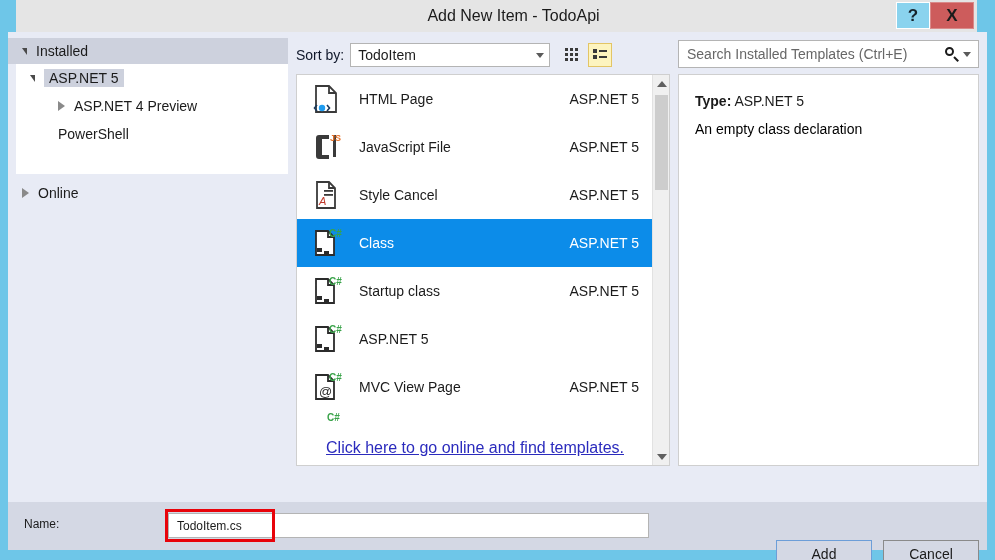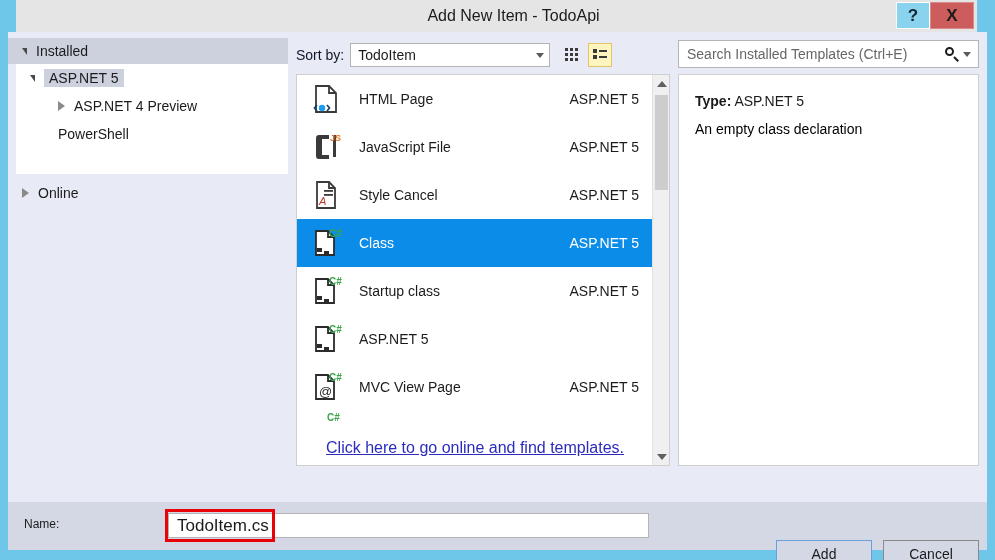--- a/index.html
+++ b/index.html
@@ -401,21 +401,21 @@
   }
   .name-input {
     position: absolute;
     left: 160px; top: 11px;
     width: 481px;
     height: 25px;
     background: #ffffff;
     border: 1px solid #b4b4b4;
     box-sizing: border-box;
     font-family: "Liberation Sans", sans-serif;
-    font-size: 17px;
+    font-size: 12px;
     color: #1b1b1b;
     padding-left: 8px;
     outline: none;
   }
   .redbox {
     position: absolute;
     left: 157px;
     top: 7px;
     width: 110px;
     height: 33px;

